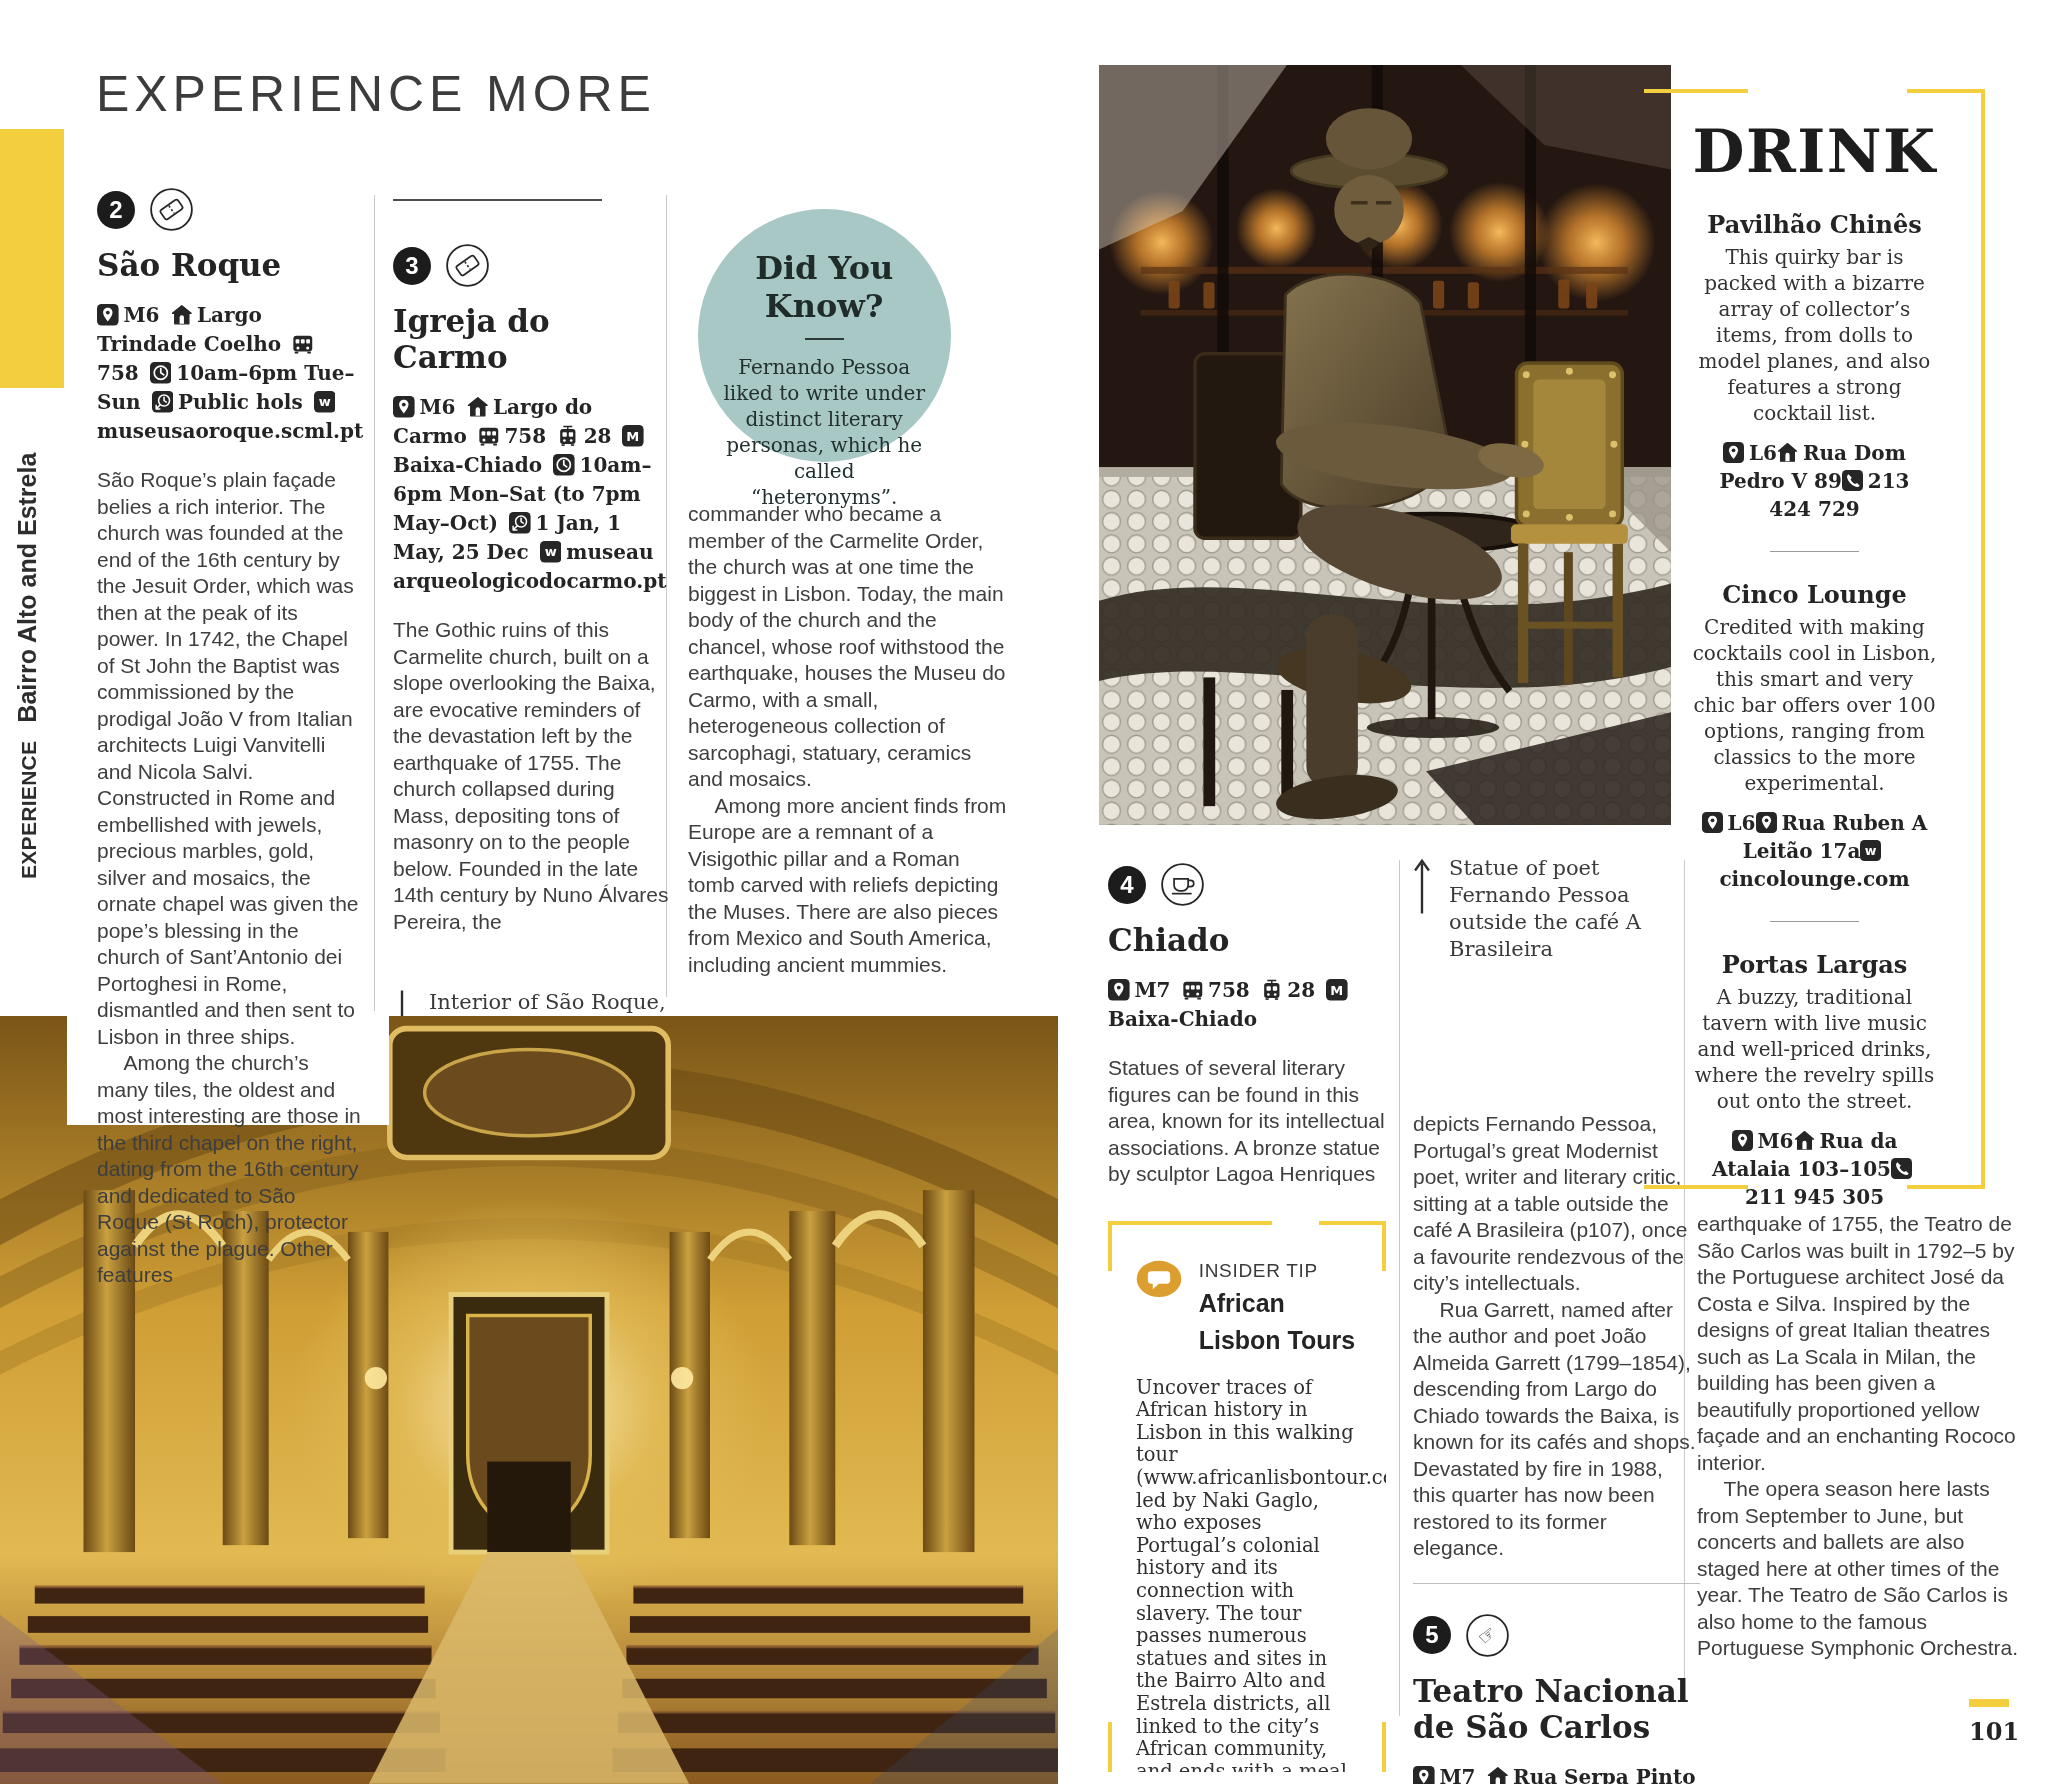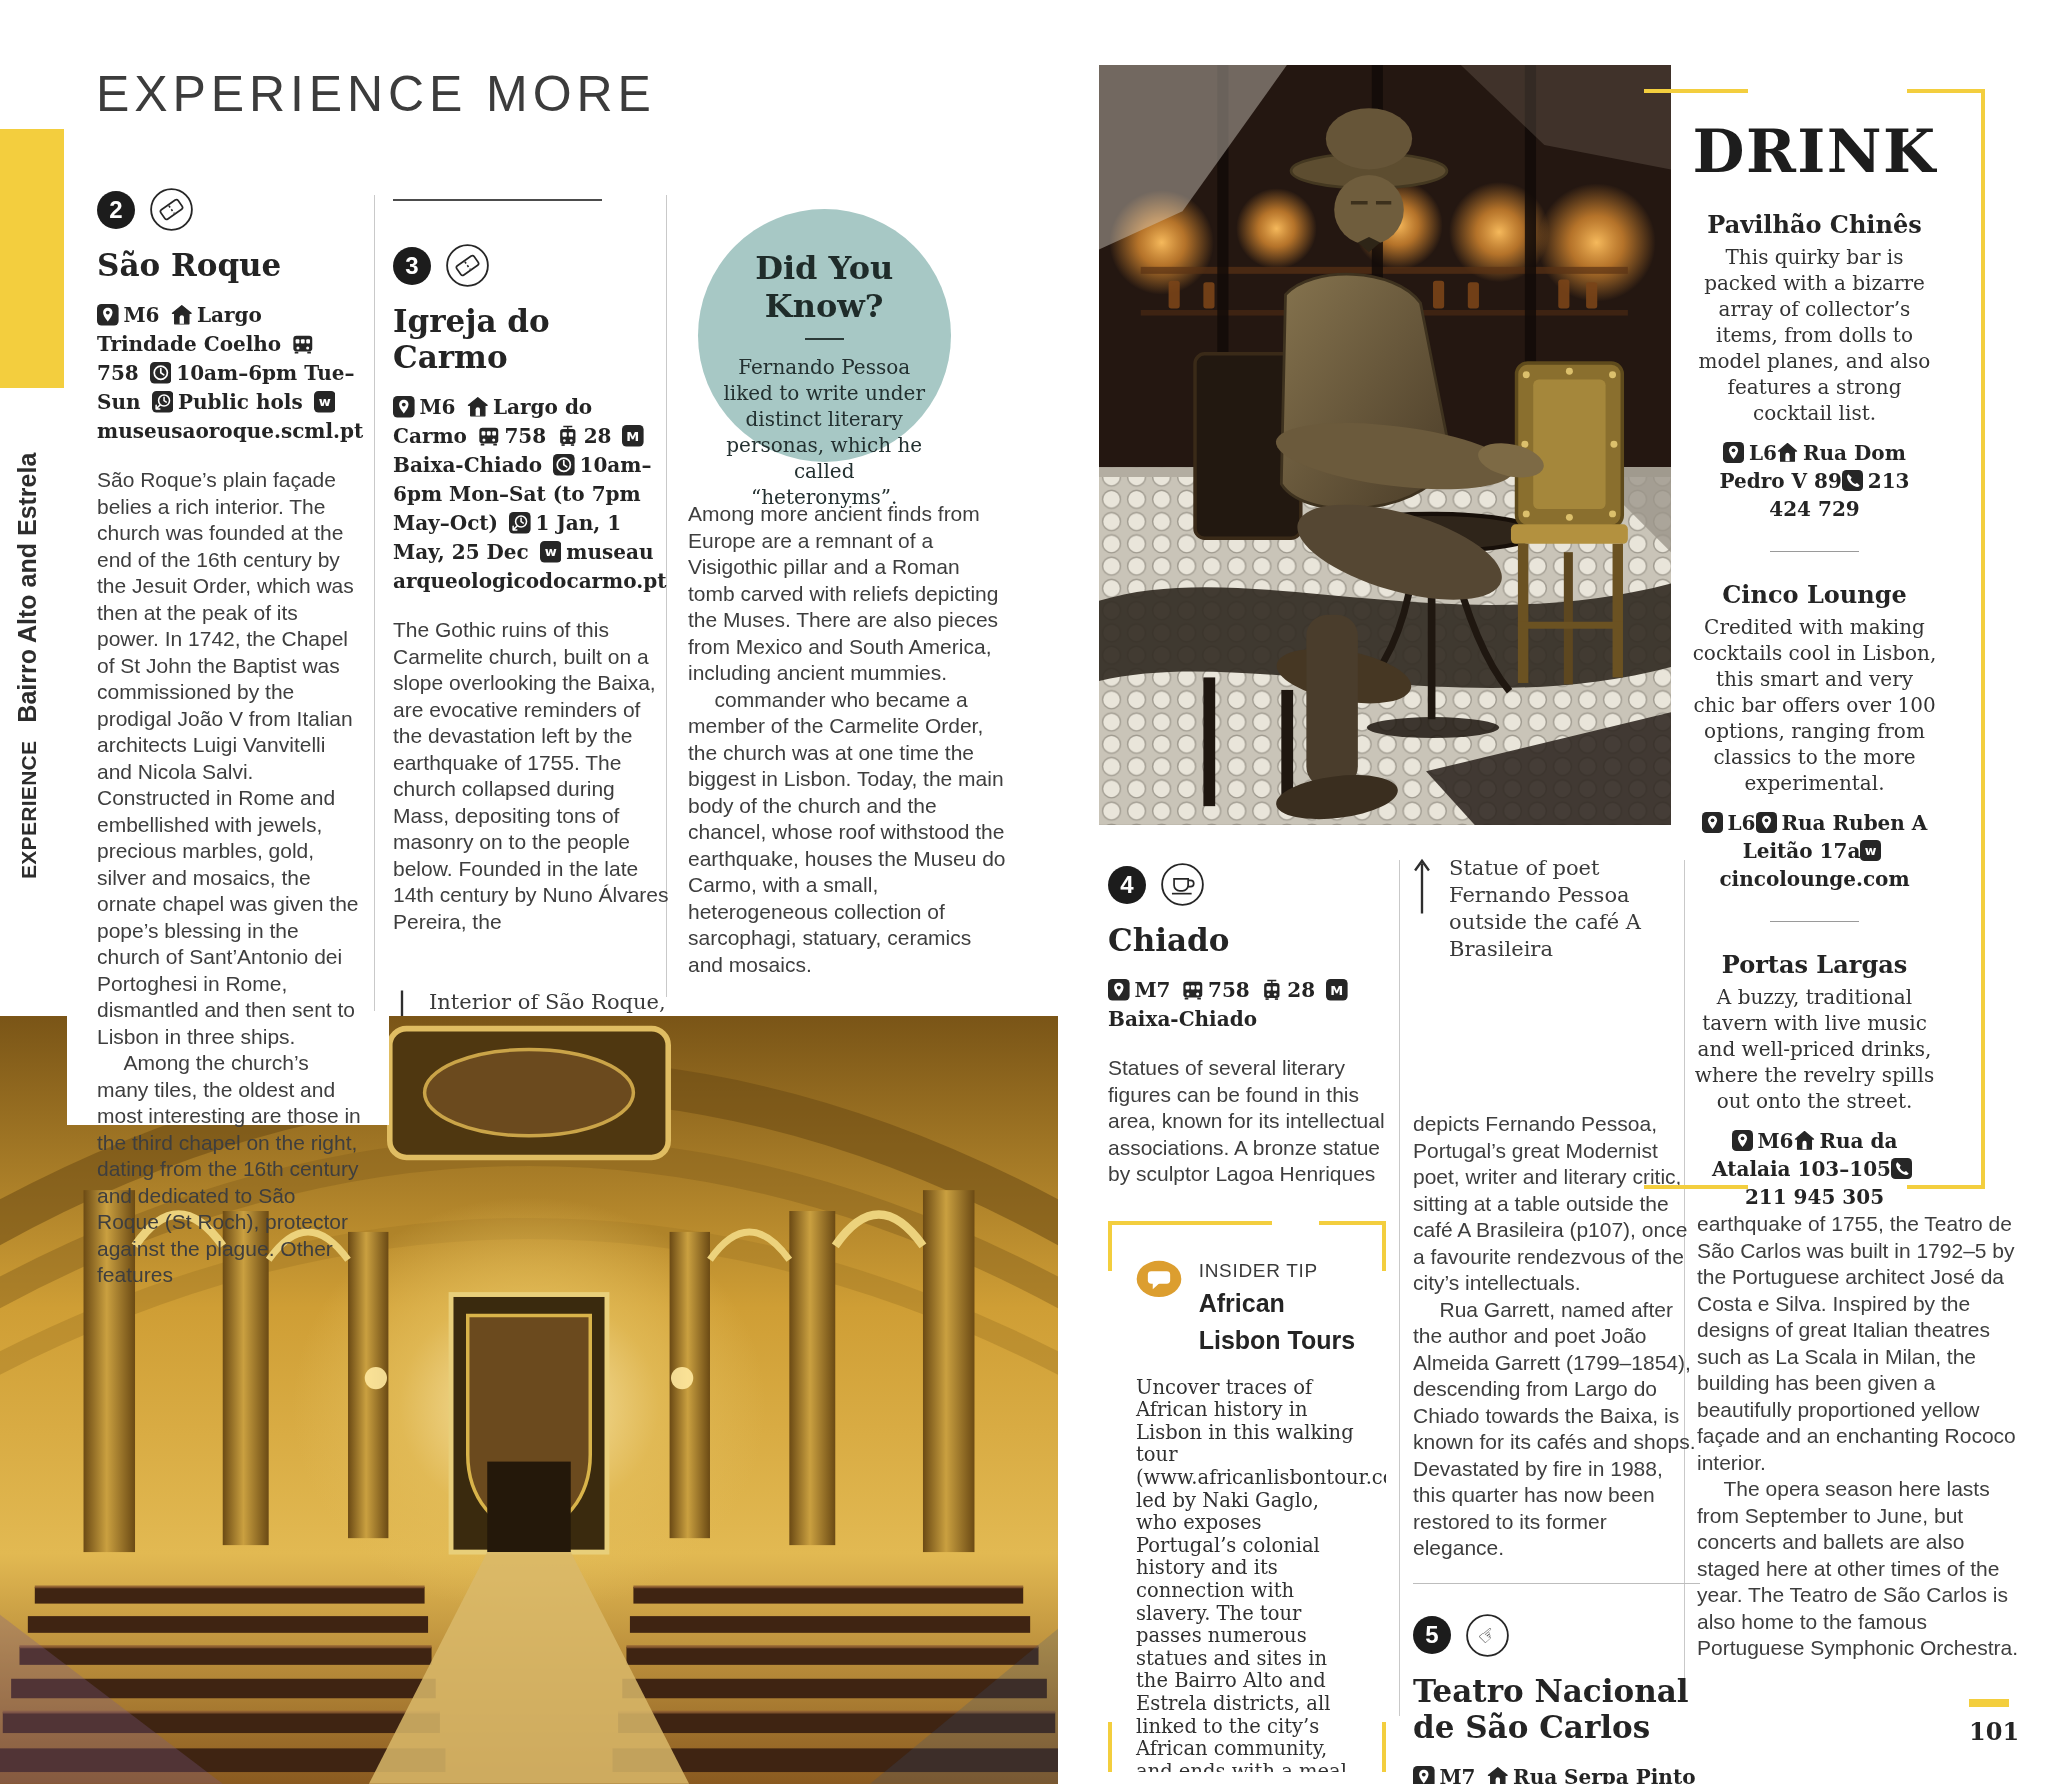--- a/index.html
+++ b/index.html
@@ -214,22 +214,22 @@
     </div>
   </div>
 
   <div class="col" style="left:688px;top:209px;width:322px;">
     <div class="dyk" style="background: rgb(167, 200, 197);">
       <div class="dyk-title">Did You Know?</div>
       <div class="dyk-rule"></div>
       <div class="dyk-text">Fernando Pessoa liked to write under distinct literary personas, which he called “heteronyms”.</div>
     </div>
     <div class="body-text" style="margin-top:39px;">
+        <p>commander who became a member of the Carmelite Order, the church was at one time the biggest in Lisbon. Today, the main body of the church and the chancel, whose roof withstood the earthquake, houses the Museu do Carmo, with a small, heterogeneous collection of sarcophagi, statuary, ceramics and mosaics.</p>
         <p>Among more ancient finds from Europe are a remnant of a Visigothic pillar and a Roman tomb carved with reliefs depicting the Muses. There are also pieces from Mexico and South America, including ancient mummies.</p>
-        <p>commander who became a member of the Carmelite Order, the church was at one time the biggest in Lisbon. Today, the main body of the church and the chancel, whose roof withstood the earthquake, houses the Museu do Carmo, with a small, heterogeneous collection of sarcophagi, statuary, ceramics and mosaics.</p>
       </div>
   </div>
 
   <div class="photo" style="left:1099px;top:65px;width:572px;height:760px;background:#241711;">
     <svg width="572" height="760" viewBox="0 0 822 1092">
       <defs>
         <radialGradient id="gLamp" cx="50%" cy="50%" r="50%">
           <stop offset="0%" stop-color="#f5b95c"></stop>
             <stop offset="45%" stop-color="#d98a30" stop-opacity=".8"></stop>
             <stop offset="100%" stop-color="#d98a30" stop-opacity="0"></stop>

